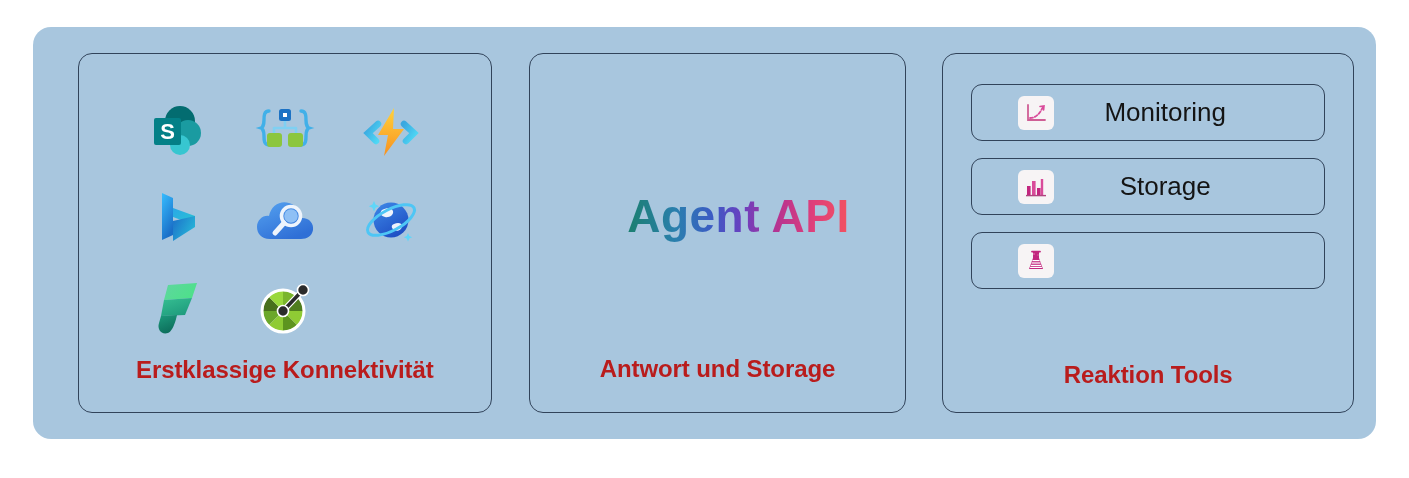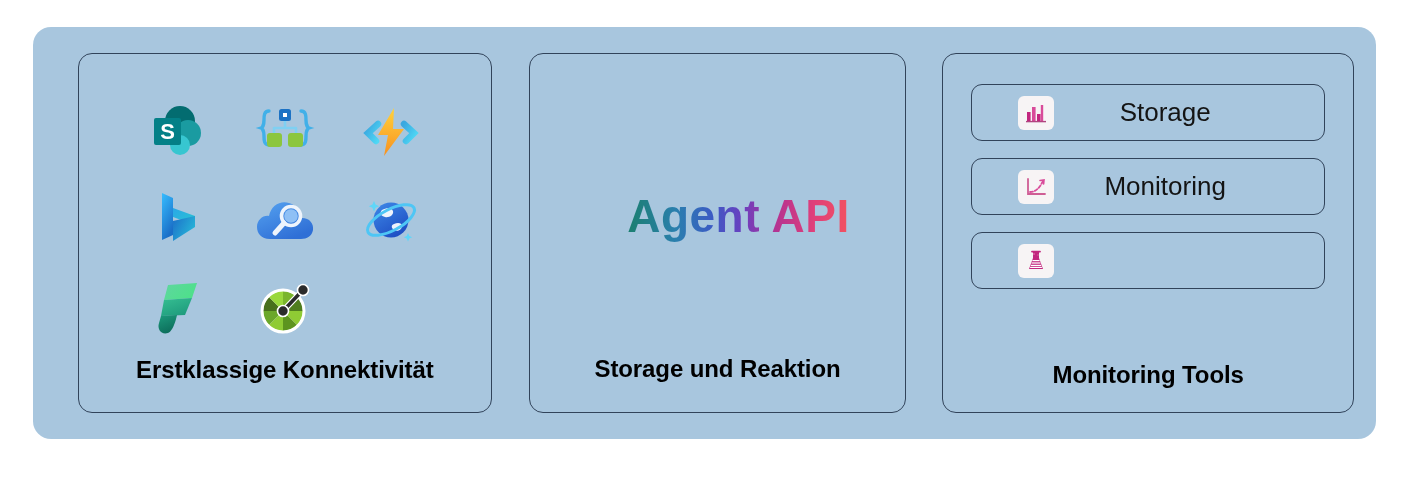--- a/index.html
+++ b/index.html
@@ -44,21 +44,21 @@
   .panel-connectivity { width: 419px; margin-left: 23px; }
   .panel-agent        { width: 382px; margin-left: 37px; padding-left: 42px; }
   .panel-devtools     { width: 417px; margin-left: 36px; }
 
   .panel-caption {
     position: absolute;
     left: 0;
     right: 0;
     text-align: center;
     font-weight: bold;
-    color: #000000;
+    color: #b91c1c;
     font-size: 24px;
     letter-spacing: -0.1px;
   }
   .panel-connectivity .panel-caption { bottom: 28px; }
   .panel-agent .panel-caption        { bottom: 29px; }
   .panel-devtools .panel-caption     { bottom: 23px; }
 
   
   .icon-grid {
     margin: 34px 0 0 0;
@@ -287,64 +287,64 @@
       </div>
 
     </div>
     <div class="panel-caption">Erstklassige Konnektivität</div>
   </div>
 
   <div class="panel panel-agent">
     <div class="agent-title-wrap">
       <span class="agent-title">Agent API</span>
     </div>
-    <div class="panel-caption">Storage und Reaktion</div>
+    <div class="panel-caption">Antwort und Storage</div>
   </div>
 
   <div class="panel panel-devtools">
     <div class="tool-list">
+
+      <div class="tool-row">
+        <span class="tool-icon-box">
+          <svg width="22" height="20" viewBox="0 0 22 20">
+            <path d="M3 2 L3 17 L20 17" fill="none" stroke="#cf5e95" stroke-width="1.8" stroke-linecap="round"></path>
+            <path d="M5 15 C10 15 14 12 18 4" fill="none" stroke="#d94b9a" stroke-width="1.8" stroke-dasharray="3 2" stroke-linecap="round"></path>
+            <path d="M15 3.5 L19 3 L18.6 7" fill="none" stroke="#d94b9a" stroke-width="1.6" stroke-linecap="round"></path>
+          </svg>
+        </span>
+        <span class="tool-label">Monitoring</span>
+      </div>
 
       <div class="tool-row">
         <span class="tool-icon-box">
           <svg width="22" height="20" viewBox="0 0 22 20">
             <rect x="2" y="9" width="3.6" height="9" fill="#c2267f"></rect>
             <rect x="7" y="4" width="3.6" height="14" fill="#d94b9a"></rect>
             <rect x="12" y="11" width="3.6" height="7" fill="#c2267f"></rect>
             <path d="M17 2 L17 18" stroke="#d94b9a" stroke-width="2.4"></path>
             <path d="M1 18.6 L21 18.6" stroke="#b0447f" stroke-width="1.4"></path>
           </svg>
         </span>
         <span class="tool-label">Storage</span>
-      </div>
-
-      <div class="tool-row">
-        <span class="tool-icon-box">
-          <svg width="22" height="20" viewBox="0 0 22 20">
-            <path d="M3 2 L3 17 L20 17" fill="none" stroke="#cf5e95" stroke-width="1.8" stroke-linecap="round"></path>
-            <path d="M5 15 C10 15 14 12 18 4" fill="none" stroke="#d94b9a" stroke-width="1.8" stroke-dasharray="3 2" stroke-linecap="round"></path>
-            <path d="M15 3.5 L19 3 L18.6 7" fill="none" stroke="#d94b9a" stroke-width="1.6" stroke-linecap="round"></path>
-          </svg>
-        </span>
-        <span class="tool-label">Monitoring</span>
       </div>
 
       <div class="tool-row">
         <span class="tool-icon-box">
           <svg width="22" height="22" viewBox="0 0 22 22">
             <path d="M8 2 L8 8 L4 19 L18 19 L14 8 L14 2 Z" fill="#c2267f"></path>
             <g stroke="#ffffff" stroke-width="1.2">
               <path d="M6.6 13 L15.4 13"></path>
               <path d="M5.8 15.4 L16.2 15.4"></path>
               <path d="M5.1 17.4 L16.9 17.4"></path>
               <path d="M7.4 10.6 L14.6 10.6"></path>
             </g>
             <path d="M7 1.6 L15 1.6" stroke="#c2267f" stroke-width="1.8" stroke-linecap="round"></path>
             <circle cx="9" cy="4" r="0.9" fill="#e06aa8"></circle>
             <circle cx="13" cy="5" r="0.7" fill="#e06aa8"></circle>
           </svg>
         </span>
       </div>
 
     </div>
-    <div class="panel-caption">Monitoring Tools</div>
+    <div class="panel-caption">Reaktion Tools</div>
   </div>
 
 </div>
 
 </body></html>

